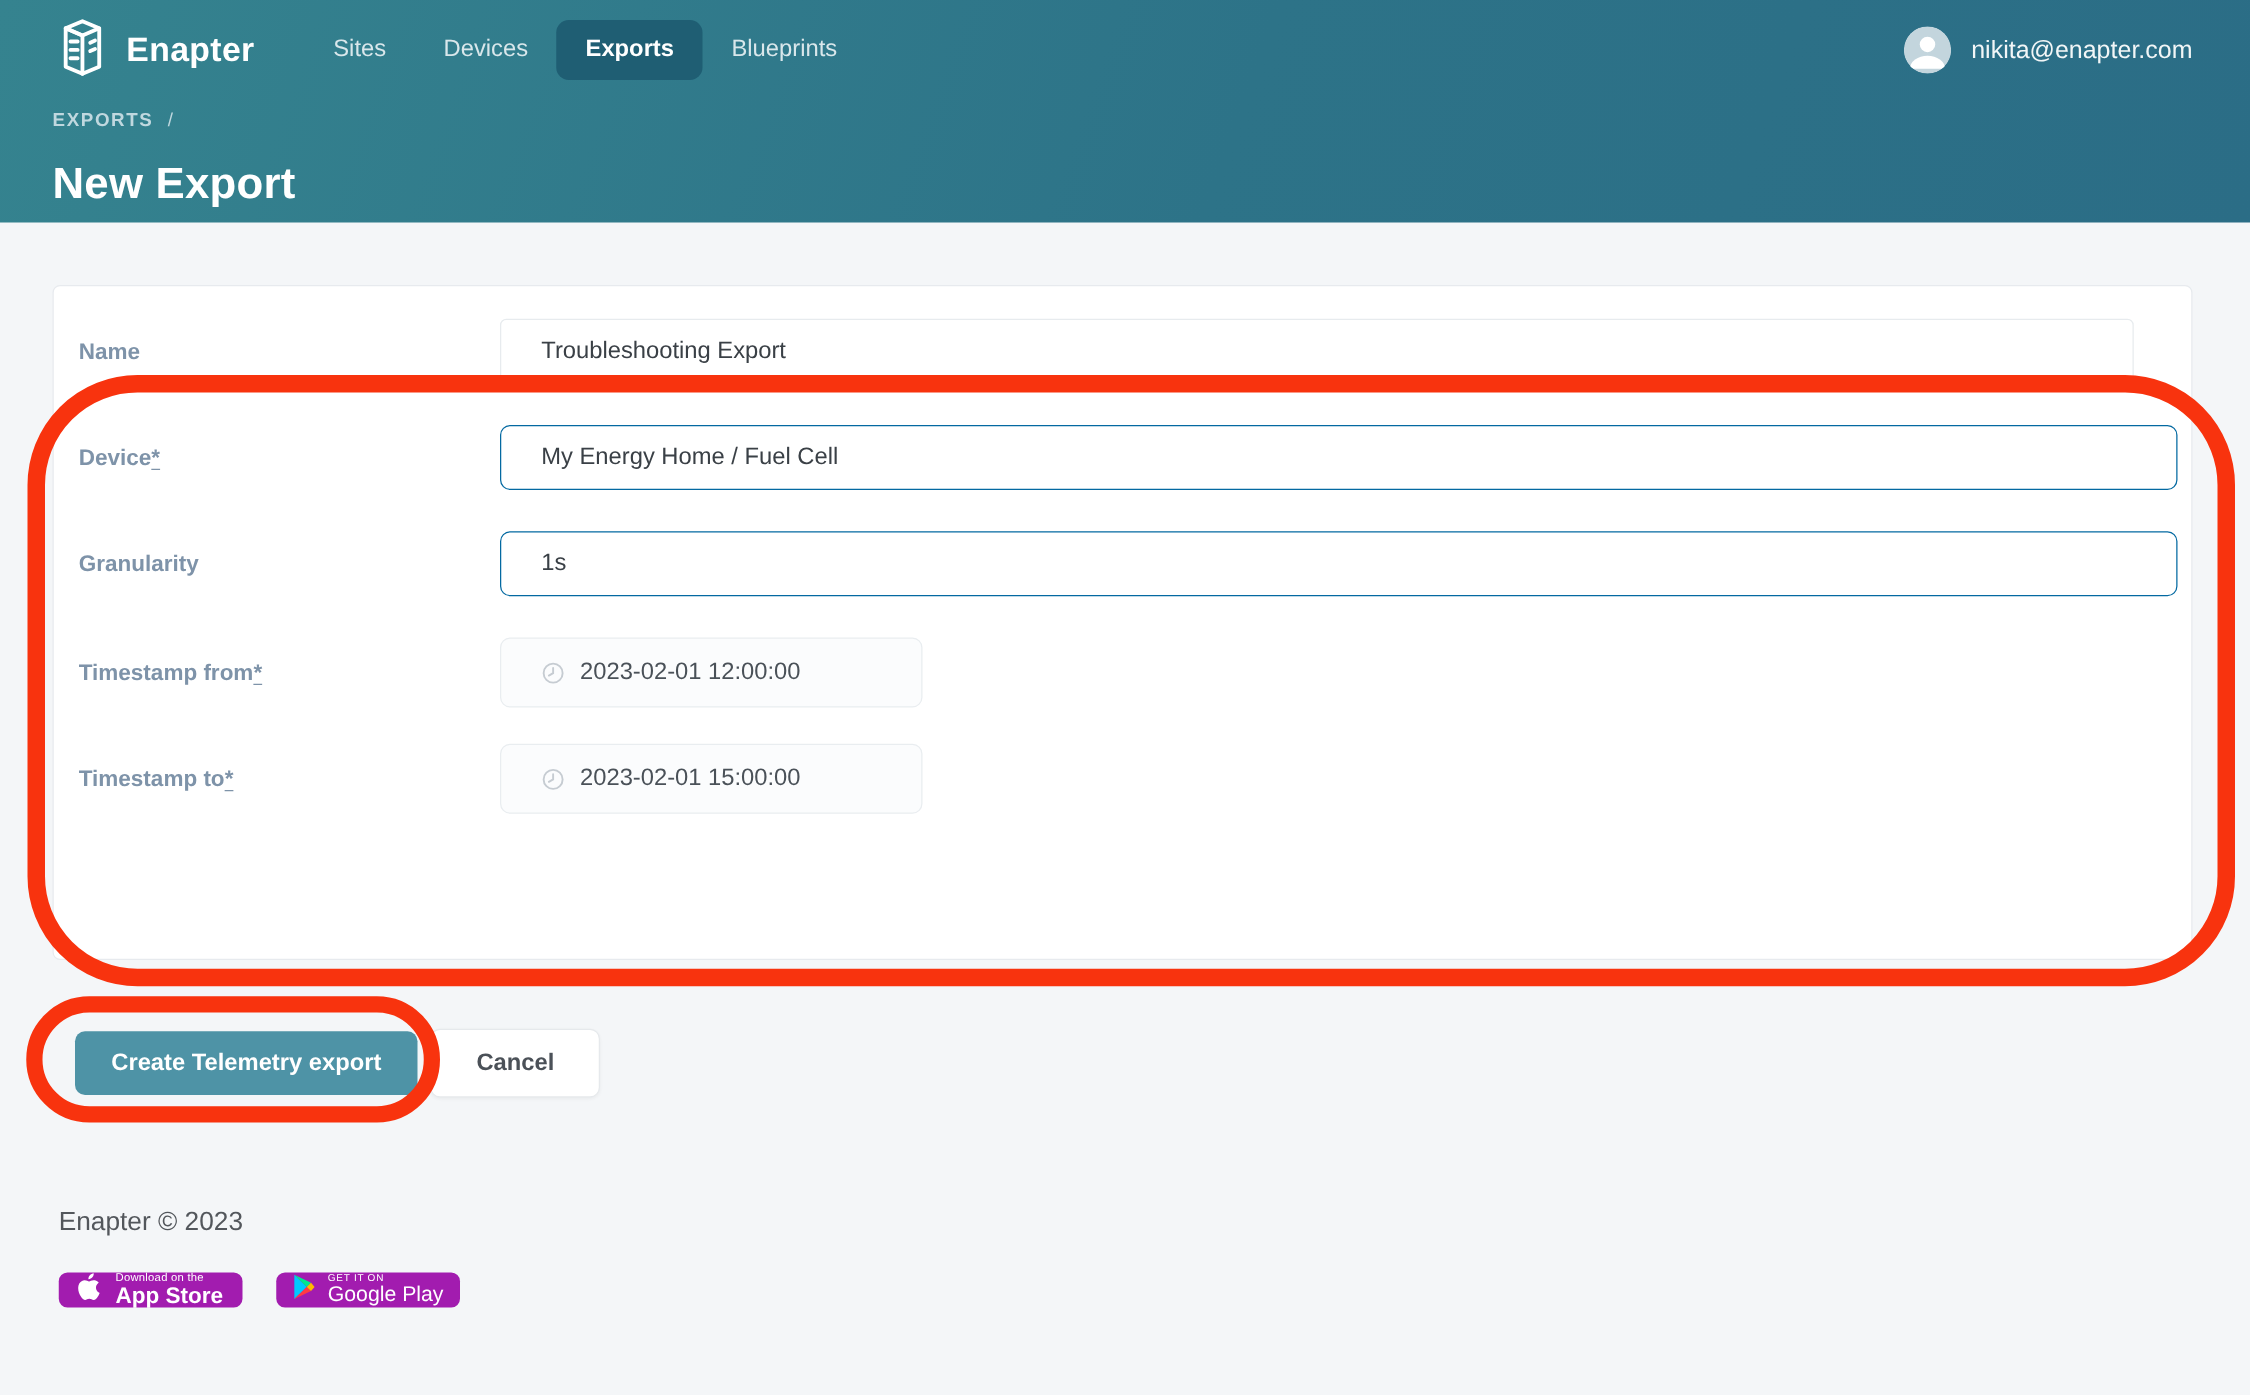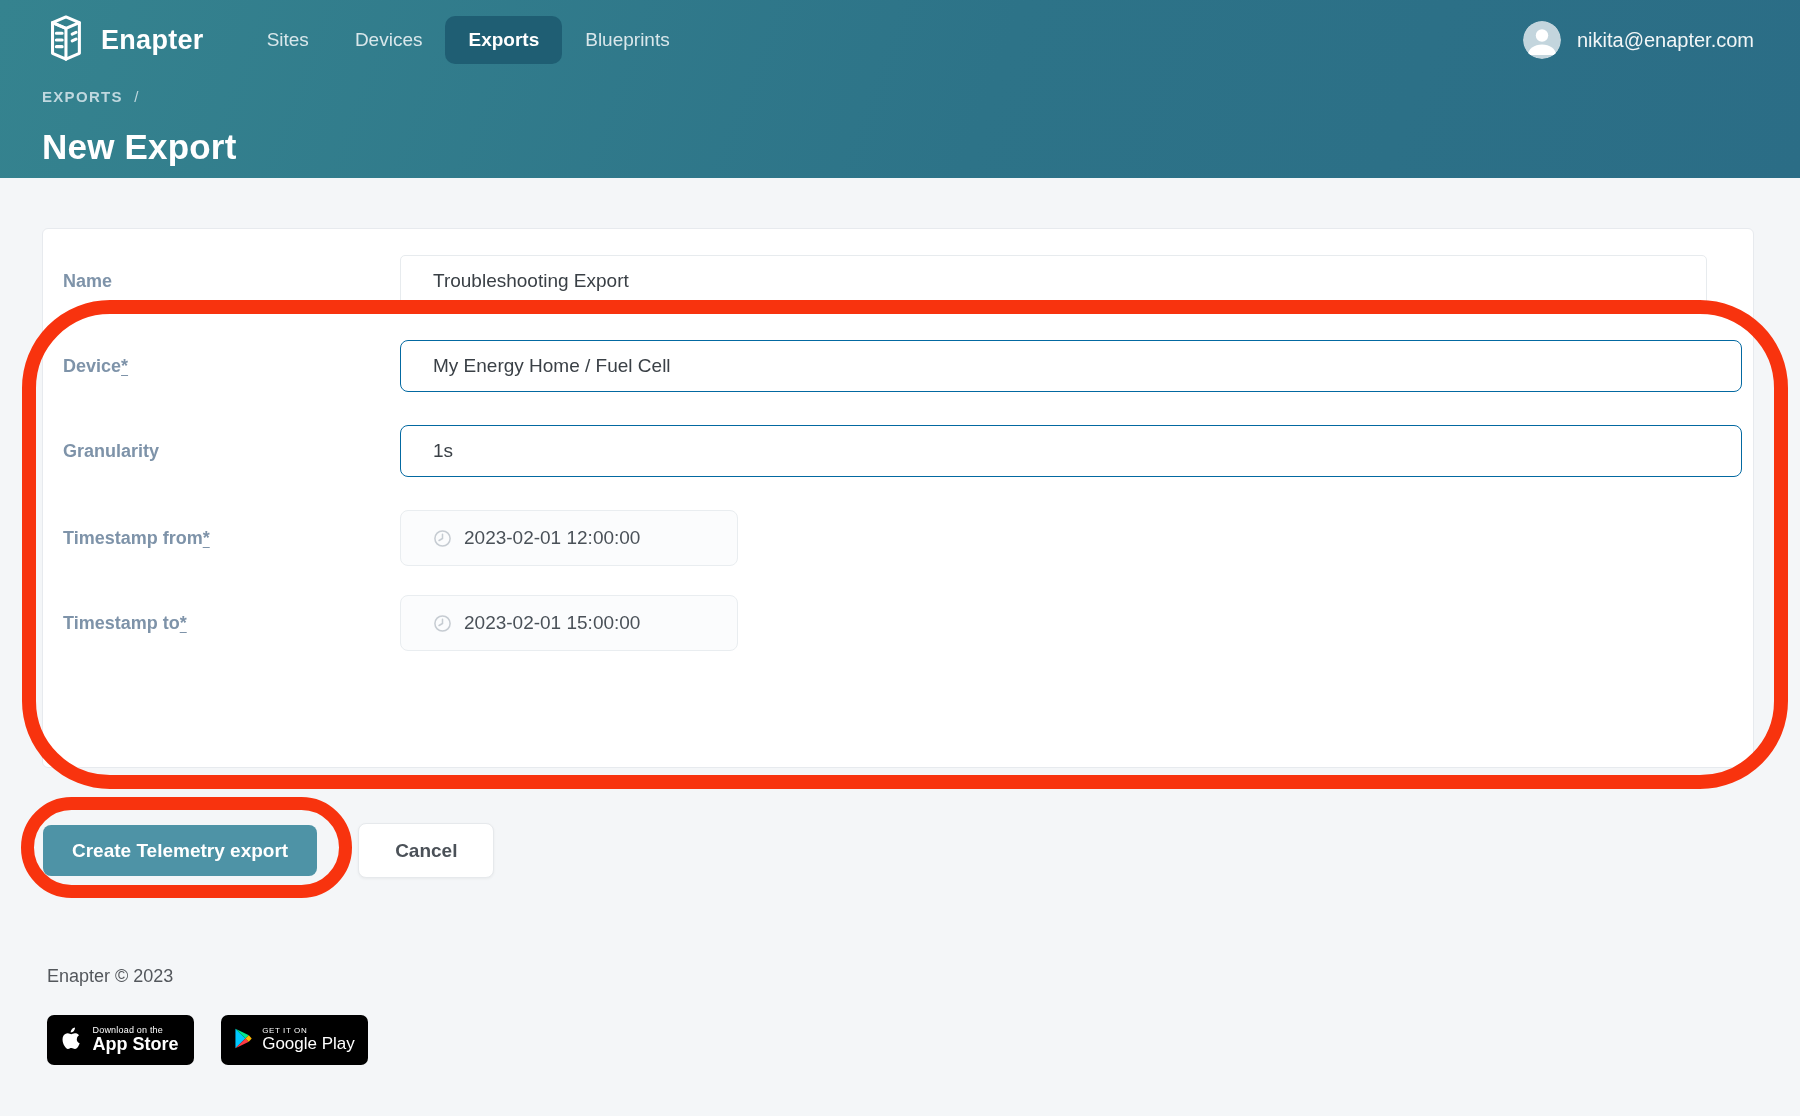--- a/index.html
+++ b/index.html
@@ -56,39 +56,39 @@
   }
   .input.name-input { flex:1; margin-right:35px; border-color:#e7ebee; border-radius:5px; }
   .input.wide { flex:1; }
   .input.ts-input {
     flex:0 0 338px; height:56px; background:#fbfcfd; border-color:#e9edf0;
     color:#4a5158; gap:12px; cursor:pointer;
   }
   .clock { display:flex; align-items:center; }
 
   
-  .actions { position:absolute; left:43px; top:823px; display:flex; align-items:center; gap:41px; }
+  .actions { position:absolute; left:60px; top:823px; display:flex; align-items:center; gap:10px; }
   .btn { border-radius:8px; font-size:19px; font-weight:700; font-family:inherit; cursor:pointer; }
   .btn-primary { background:#4e93a6; color:#ffffff; border:none; height:51px; padding:0 29px; }
   .btn-secondary {
     background:#ffffff; color:#4b5158; border:1px solid #e6e9ec; height:55px; padding:0 36px;
     box-shadow:0 1px 3px rgba(0,0,0,.05);
   }
 
   
   .oval { position:absolute; border:14px solid #f8330e; pointer-events:none; }
   .oval-fields { left:22px; top:300px; width:1766px; height:489px; border-radius:88px; }
   .oval-submit { left:21px; top:797px; width:331px; height:101px; border-width:13px; border-radius:52px; }
 
   
   .footer { position:absolute; left:47px; top:966px; }
-  .copyright { font-size:18px; color:#53575c; }
+  .copyright { font-size:21px; color:#53575c; }
   .badges { display:flex; gap:27px; margin-top:28px; }
   .badge {
-    width:147px; height:50px; background:#000000; border-radius:7px; color:#fff;
+    width:147px; height:28px; background:#a21caf; border-radius:7px; color:#fff;
     display:flex; align-items:center; justify-content:center; gap:9px; cursor:pointer;
   }
   .badge .txt { display:flex; flex-direction:column; line-height:1.05; }
   .badge .small { font-size:9px; letter-spacing:.2px; }
   .badge .big { font-size:18px; font-weight:700; }
   .badge.gplay .small { font-size:8px; letter-spacing:.6px; }
   .badge.gplay .big { font-size:17px; font-weight:500; }
 </style>
 </head>
 <body>

